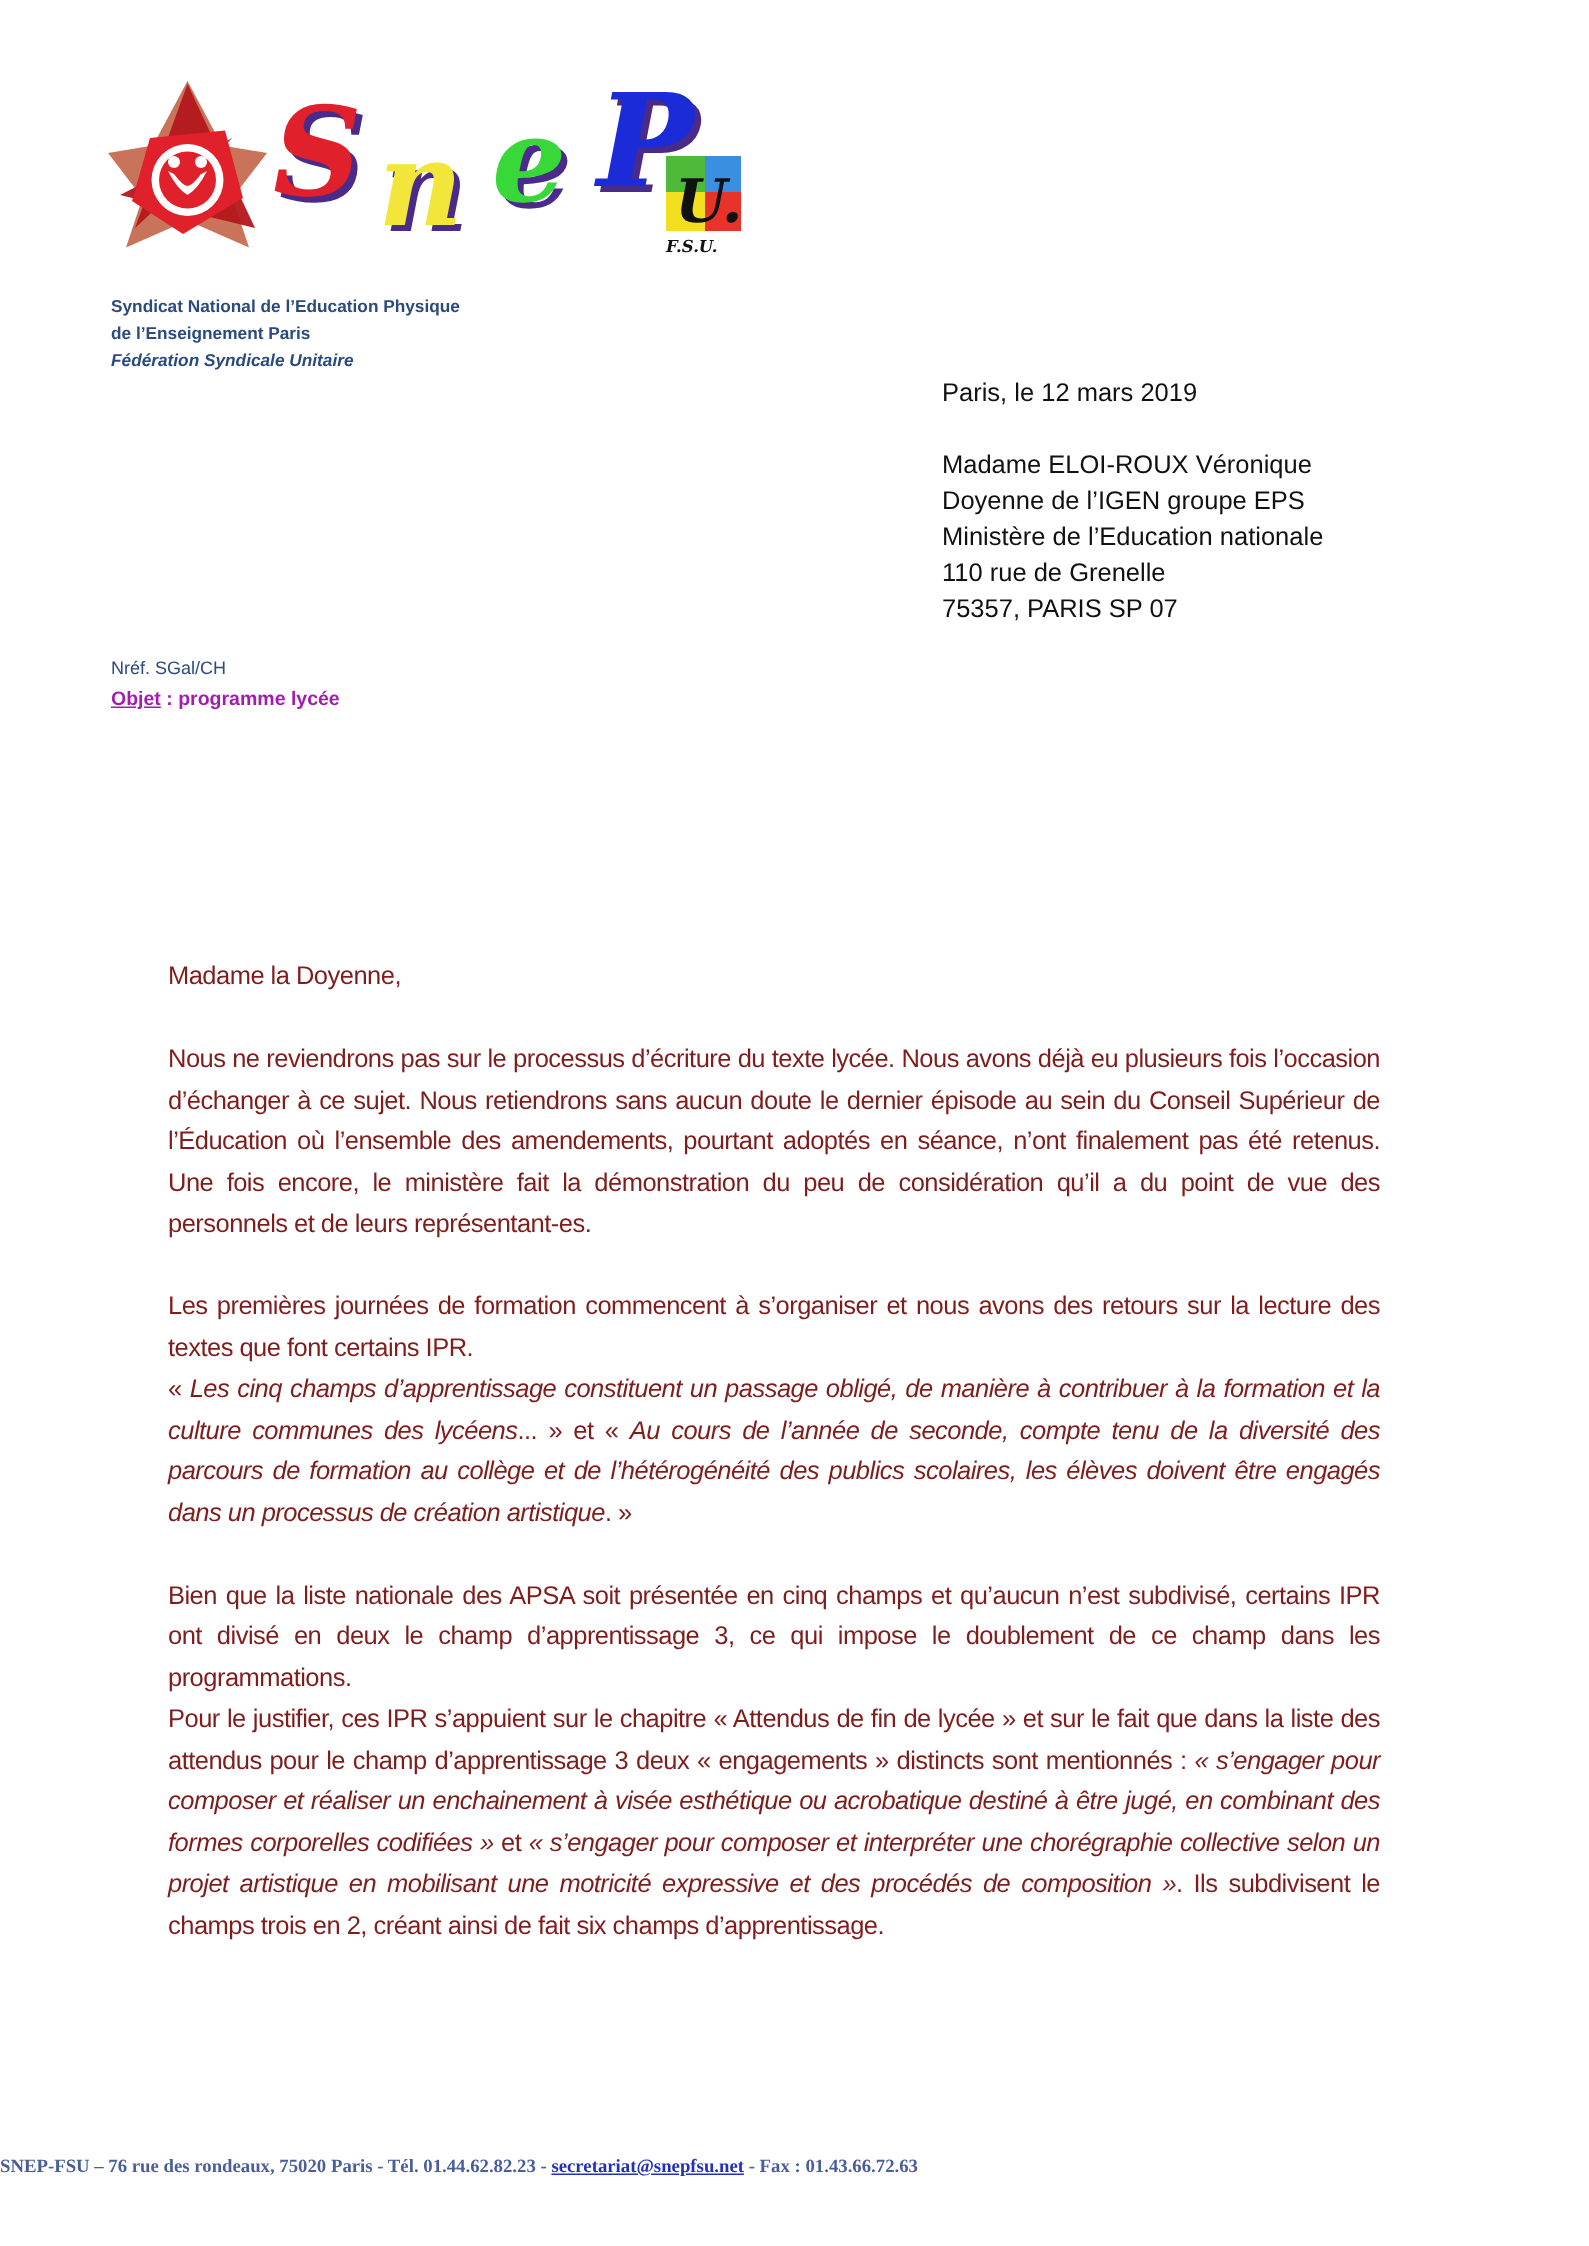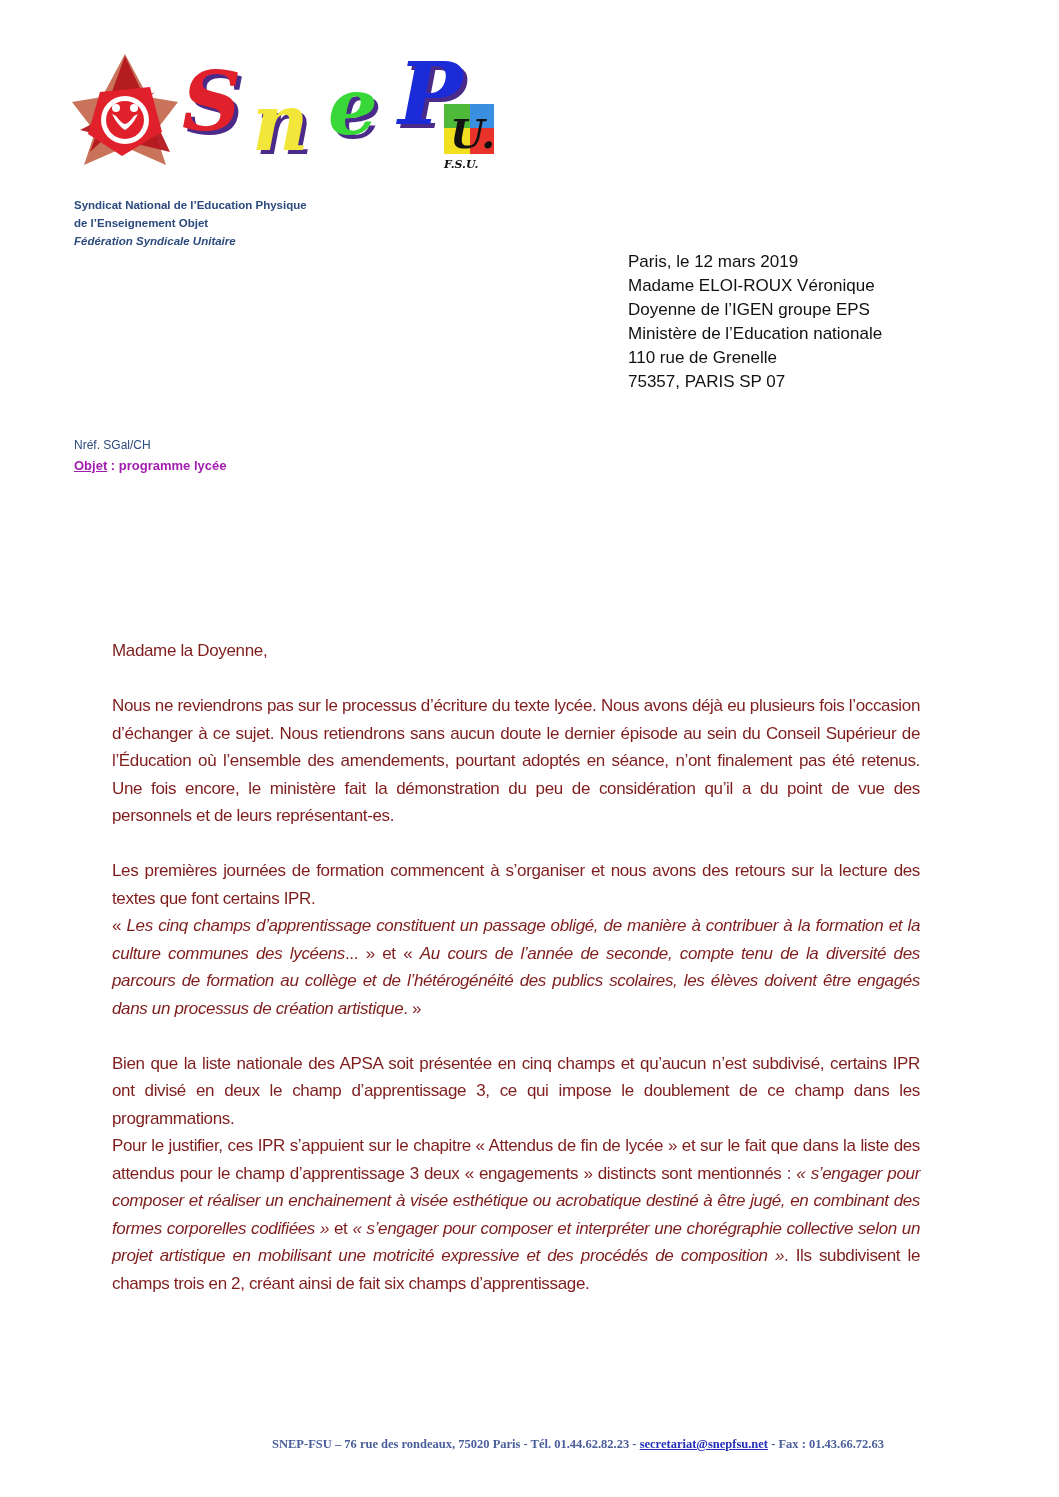--- a/index.html
+++ b/index.html
@@ -8,32 +8,32 @@
 
   .logo-area { position: absolute; left: 70px; top: 52px; width: 440px; height: 120px; }
   .star { position: absolute; left: 0; top: 0; width: 110px; height: 115px; }
   .snep-word { position: absolute; left: 110px; top: 4px; width: 320px; height: 100px; }
   .fsu-box { position: absolute; left: 372px; top: 50px; width: 56px; height: 70px; }
 
   .org-block { position: absolute; left: 74px; top: 196px; font-size: 11.5px; line-height: 18px; color: #2b4a7e; font-weight: bold; }
   .org-block .italic { font-style: italic; }
 
   .addr { position: absolute; left: 628px; top: 250px; font-size: 17px; line-height: 24px; color: #111; }
-  .addr .date { }
+  .addr .date { margin-bottom: 24px; }
 
   .ref { position: absolute; left: 74px; top: 418px; font-size: 12px; color: #2b4a7e; margin-top: 20px; }
   .objet { position: absolute; left: 74px; top: 458px; font-size: 13px; font-weight: bold; color: #a21caf; }
   .objet .u { text-decoration: underline; }
 
   .body { position: absolute; left: 112px; top: 637px; width: 808px; font-size: 17px; line-height: 27.5px; color: #7f1d1d; text-align: justify; font-family: "Liberation Sans Narrow", "Liberation Sans", sans-serif; letter-spacing: -0.35px; }
   .body p { margin-bottom: 27.5px; }
   .body p.tight { margin-bottom: 0; }
   .body em { font-style: italic; margin-top: 28px; }
 
-  .footer { position: absolute; left: 0; width: 884px; top: 1437px; text-align: right; font-family: "Liberation Serif", serif; font-weight: bold; font-size: 12.5px; color: #4a5f9a; }
+  .footer { position: absolute; left: 0; width: 884px; top: 1437px; text-align: left; font-family: "Liberation Serif", serif; font-weight: bold; font-size: 12.5px; color: #4a5f9a; }
   .footer a { color: #2430b8; text-decoration: underline; }
 </style>
 </head>
 <body>
 
 <div class="logo-area">
   <svg class="star" viewBox="0 0 110 115">
     <polygon points="55,2 78,45 108,50 85,80 96,113 55,95 14,113 25,80 2,50 32,45" fill="#c8735a"></polygon>
     <polygon points="55,4 100,100 10,78 85,40 20,100" fill="#b3171e" opacity="0.95"></polygon>
     <polygon points="30,40 80,35 92,80 52,104 18,82" fill="#e0202a"></polygon>
@@ -58,21 +58,21 @@
     <rect x="28" y="2" width="24" height="24" fill="#3a8fe0"></rect>
     <rect x="2" y="26" width="26" height="26" fill="#f2e020"></rect>
     <rect x="28" y="26" width="24" height="26" fill="#e8332a"></rect>
     <text x="8" y="46" font-family="DejaVu Serif, serif" font-weight="bold" font-style="italic" font-size="40" fill="#111">U.</text>
     <text x="2" y="66" font-family="DejaVu Serif, serif" font-weight="bold" font-style="italic" font-size="11" fill="#111">F.S.U.</text>
   </svg>
 </div>
 
 <div class="org-block">
   <div>Syndicat National de l’Education Physique</div>
-  <div>de l’Enseignement Objet</div>
+  <div>de l’Enseignement Paris</div>
   <div class="italic">Fédération Syndicale Unitaire</div>
 </div>
 
 <div class="addr">
   <div class="date">Paris, le 12 mars 2019</div>
   <div>Madame ELOI-ROUX Véronique</div>
   <div>Doyenne de l’IGEN groupe EPS</div>
   <div>Ministère de l’Education nationale</div>
   <div>110 rue de Grenelle</div>
   <div>75357, PARIS SP 07</div>

